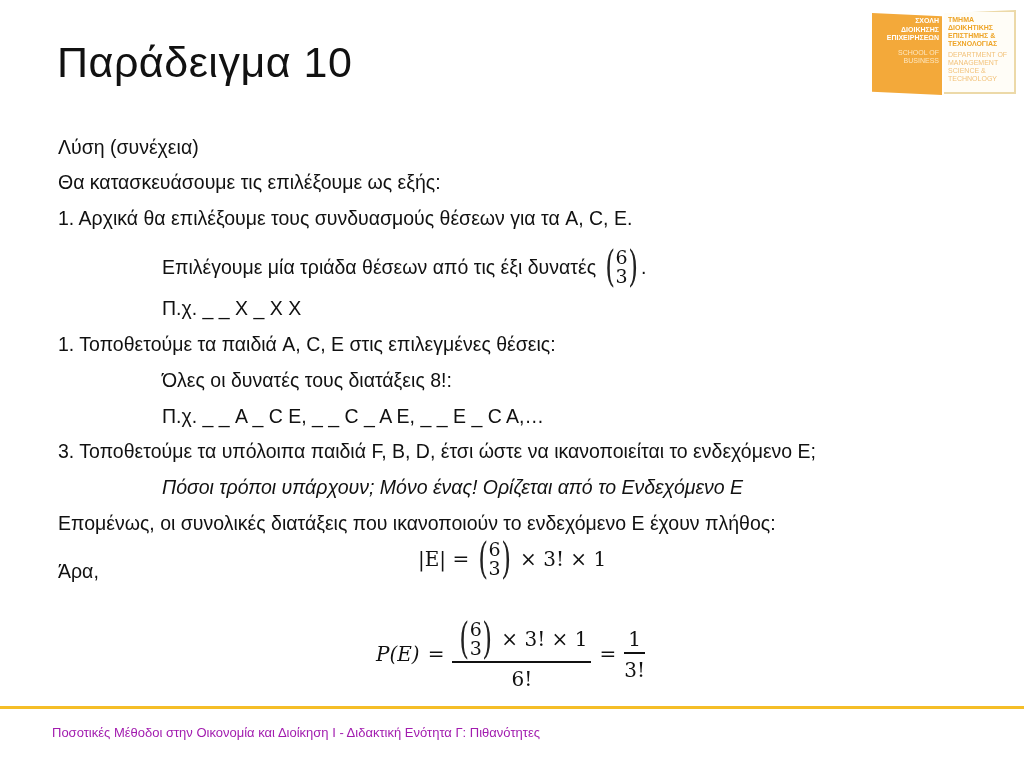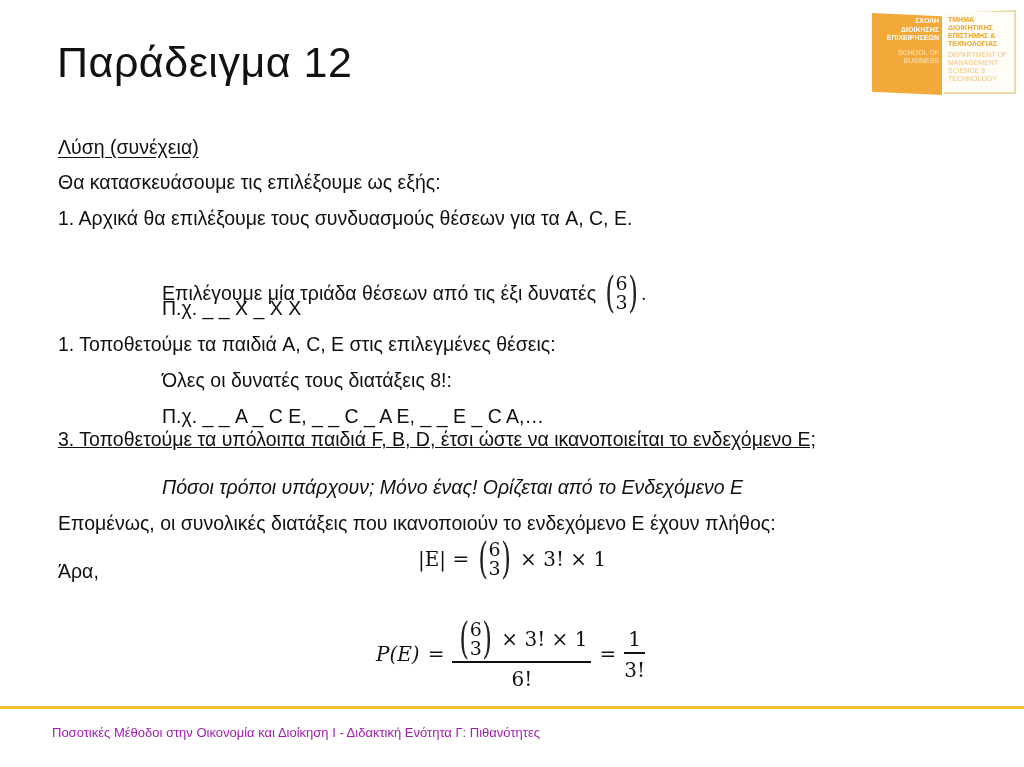--- a/index.html
+++ b/index.html
@@ -31,21 +31,21 @@
     clip-path: polygon(0 4%, 100% 0, 100% 100%, 0 100%);
   }
   .logo-right .gr { font-weight: bold; color: #eea426; }
   .logo-right .en { margin-top: 3px; color: #f2c27a; }
 
   .line {
     position: absolute; font-size: 19.5px; color: #111; white-space: nowrap;
   }
   .l0 { left: 58px; }
   .l1 { left: 162px; }
-  .u { text-decoration: underline; text-underline-offset: 3px; }
+  .u { text-underline-offset: 3px; }
 
   .binom { display: inline-flex; align-items: center; vertical-align: middle; }
   .binom .paren { font-size: 42px; font-weight: 200; line-height: 1; transform: scaleX(0.6); display: inline-block; color:#222; }
   .binom .stack { display: inline-flex; flex-direction: column; line-height: 19px; font-size: 19px; text-align: center; margin: 0 -3px; }
   .math { font-family: "DejaVu Serif", "Liberation Serif", serif; }
 
   .eq1 { position: absolute; left: 418px; top: 538px; font-size: 20px; display: flex; align-items: center; gap: 6px; }
   .eq2 { position: absolute; left: 376px; top: 618px; font-size: 20px; display: flex; align-items: center; gap: 8px; }
   .frac { display: inline-flex; flex-direction: column; align-items: center; }
   .frac .num { display: flex; align-items: center; gap: 6px; padding: 0 4px; }
@@ -56,21 +56,21 @@
   .footer-rule {
     position: absolute; left: 0; top: 706px; width: 1024px; height: 3px; background: #f5be28;
   }
   .footer-text {
     position: absolute; left: 52px; top: 725px; font-size: 13px; color: #a21caf;
   }
 </style>
 </head>
 <body>
 
-<h1 class="title">Παράδειγμα 12</h1>
+<h1 class="title">Παράδειγμα 10</h1>
 
 <div class="logo">
   <div class="logo-left">
     <div class="gr">
       <div>ΣΧΟΛΗ</div>
       <div>ΔΙΟΙΚΗΣΗΣ</div>
       <div>ΕΠΙΧΕΙΡΗΣΕΩΝ</div>
     </div>
     <div class="en">
       <div>SCHOOL OF</div>
@@ -90,38 +90,38 @@
       <div>SCIENCE &amp;</div>
       <div>TECHNOLOGY</div>
     </div>
   </div>
 </div>
 
 <div class="line l0 u" style="top:136px;">Λύση (συνέχεια)</div>
 <div class="line l0" style="top:171px;">Θα κατασκευάσουμε τις επιλέξουμε ως εξής:</div>
 <div class="line l0" style="top:207px;">1. Αρχικά θα επιλέξουμε τους συνδυασμούς θέσεων για τα A, C, E.</div>
 
-<div class="line l1" style="top:246px; display:flex; align-items:center;margin-top:26px;">
+<div class="line l1" style="top:246px; display:flex; align-items:center;">
   <span>Επιλέγουμε μία τριάδα θέσεων από τις έξι δυνατές</span>
   <span class="binom math" style="margin-left:6px;">
     <span class="paren">(</span>
     <span class="stack">
       <span>6</span>
       <span>3</span>
     </span>
     <span class="paren">)</span>
   </span>
   <span>.</span>
 </div>
 
 <div class="line l1" style="top:297px;">Π.χ. _ _ X _ X X</div>
 <div class="line l0" style="top:333px;">1. Τοποθετούμε τα παιδιά A, C, E στις επιλεγμένες θέσεις:</div>
 <div class="line l1" style="top:369px;">Όλες οι δυνατές τους διατάξεις 8!:</div>
 <div class="line l1" style="top:405px;">Π.χ. _ _ A _ C E, _ _ C _ A E, _ _ E _ C A,…</div>
-<div class="line l0" style="top:428px;text-decoration:underline;">3. Τοποθετούμε τα υπόλοιπα παιδιά F, B, D, έτσι ώστε να ικανοποιείται το ενδεχόμενο E;</div>
+<div class="line l0" style="top:440px;">3. Τοποθετούμε τα υπόλοιπα παιδιά F, B, D, έτσι ώστε να ικανοποιείται το ενδεχόμενο E;</div>
 <div class="line l1" style="top:476px;font-style:italic;">Πόσοι τρόποι υπάρχουν; Μόνο ένας! Ορίζεται από το Ενδεχόμενο E</div>
 <div class="line l0" style="top:512px;">Επομένως, οι συνολικές διατάξεις που ικανοποιούν το ενδεχόμενο E έχουν πλήθος:</div>
 
 <div class="eq1 math">
   <span>|E| =</span>
   <span class="binom">
     <span class="paren">(</span>
     <span class="stack">
       <span>6</span>
       <span>3</span>

